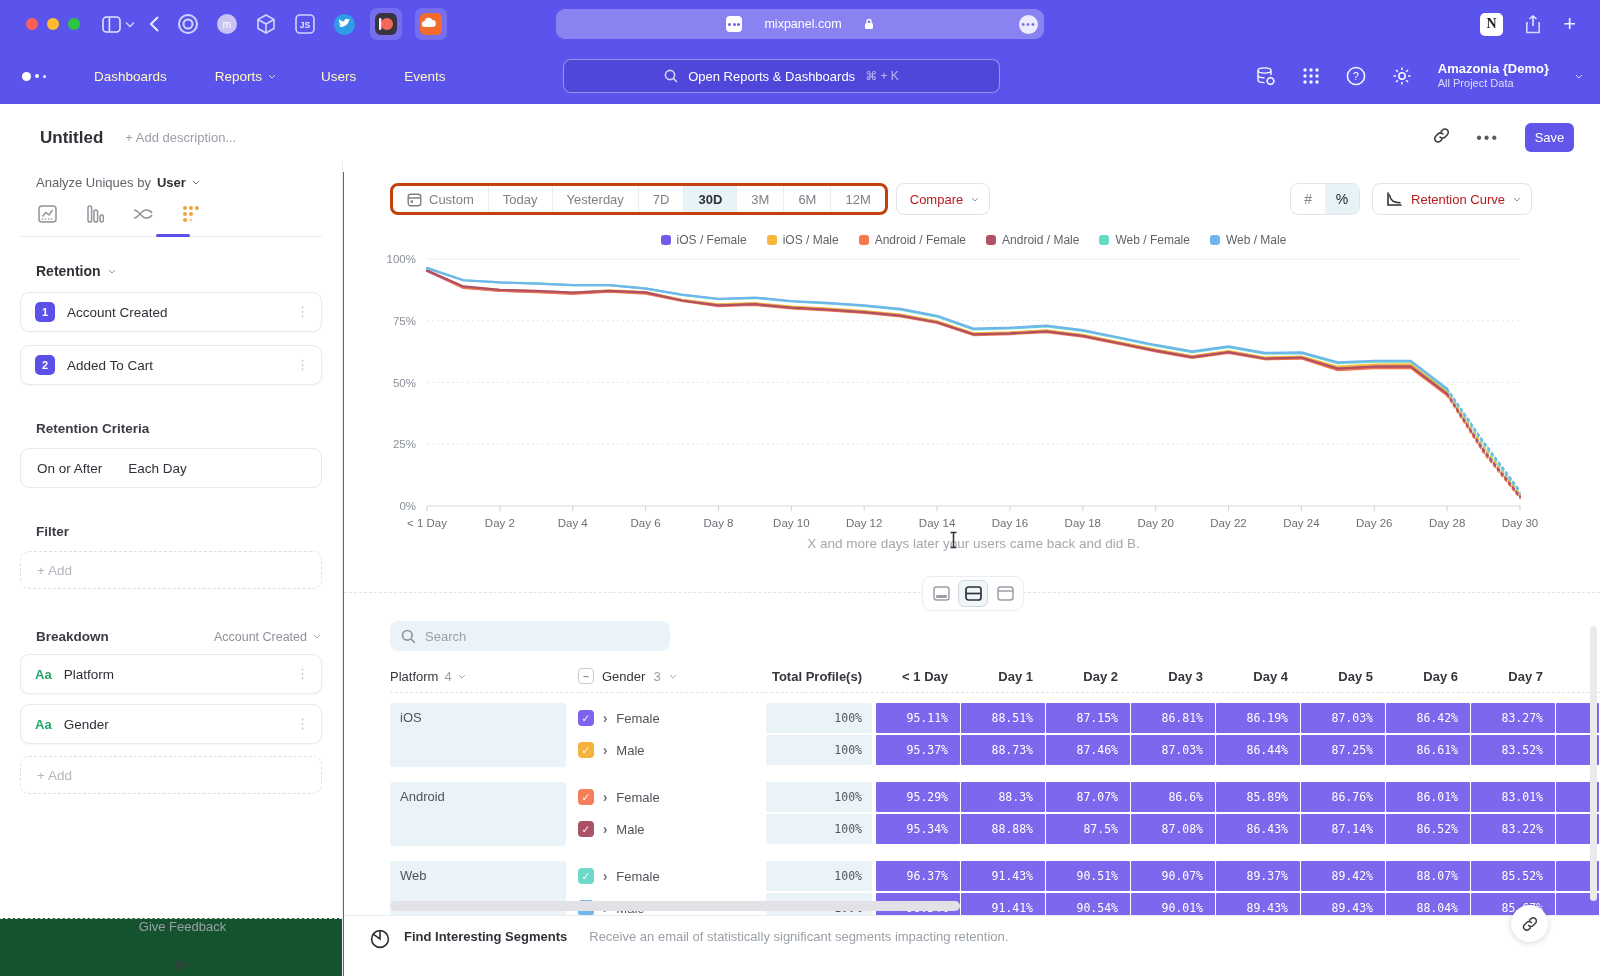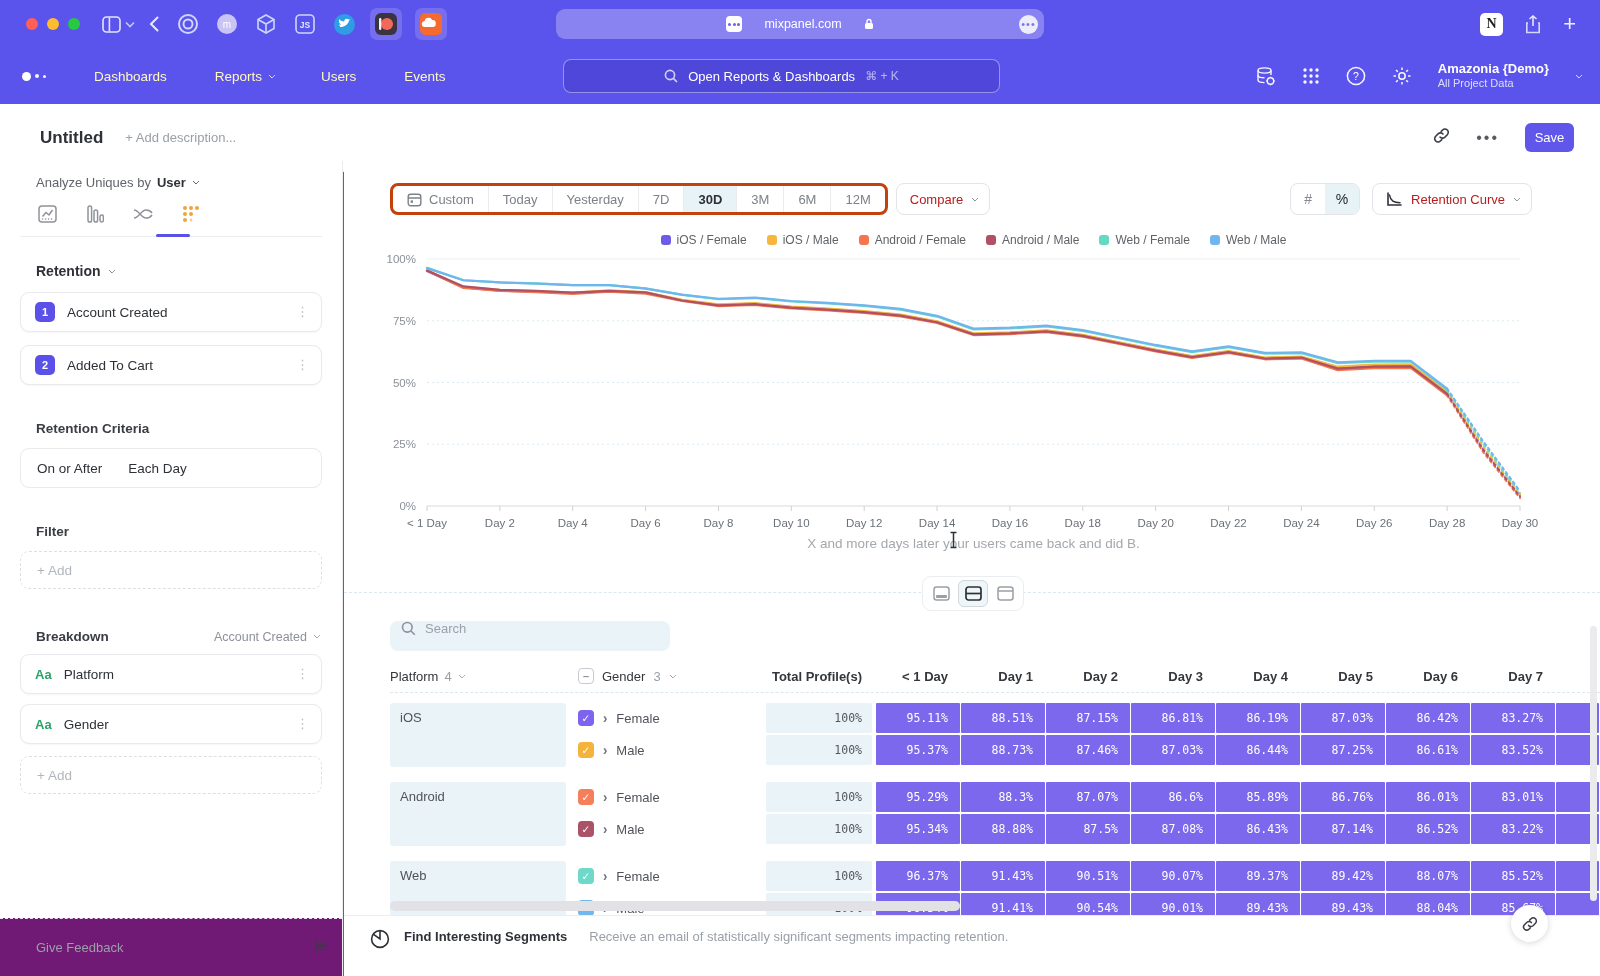--- a/index.html
+++ b/index.html
@@ -78,21 +78,21 @@
   .card .lbl { margin-left:12px; font-size:13.5px; color:#2e3137; font-weight:500; }
   .kebab { margin-left:auto; color:#b7bac0; font-size:13px; letter-spacing:0; line-height:.45; text-align:center; }
   .crit-card { margin-top:12px; height:40px; border:1px solid #e9e9ee; border-radius:9px; display:flex; align-items:center; padding-left:16px; gap:26px; }
   .crit-card span { font-size:13.5px; color:#2e3137; font-weight:500; }
   .add-box { margin-top:12px; height:38px; border:1px dashed #dcdfe4; border-radius:9px; display:flex; align-items:center;
     padding-left:16px; color:#b2b6bd; font-size:13.5px; }
   .bd-row { margin:40px 4px 0 16px; display:flex; align-items:center; }
   .bd-row .scope { margin-left:auto; font-size:12.5px; color:#8d9199; display:flex; align-items:center; gap:6px; }
   .aa { font-size:13px; font-weight:700; color:#27a567; }
   .sb-footer { position:absolute; bottom:0; left:0; width:342px; height:58px; border-top:1px dashed #e4e6ea;
-    display:flex; align-items:center; padding:0 13px 0 36px; justify-content:space-between; background:#701a75; }
+    display:flex; align-items:center; padding:0 13px 0 36px; justify-content:space-between; background:#14532d;flex-direction:column; }
   .feedback { font-size:13px; color:#9aa0a8; }
 
   
   .main { position:absolute; top:161px; left:344px; width:1256px; bottom:0; background:#fff; }
 
   .toolbar { position:absolute; top:22px; left:46px; display:flex; gap:8px; }
   .ranges { display:flex; border:3px solid #c2410c; border-radius:8px; overflow:hidden; background:#fff; height:32px; }
   .range-seg { display:flex; align-items:center; gap:7px; padding:0 14px; font-size:13px; color:#7d8188; border-right:1px solid #ebecef; }
   .range-seg:last-child { border-right:none; }
   .range-seg.active { background:#e8f3f8; color:#2e3137; font-weight:700; }
@@ -110,21 +110,21 @@
   .caption { position:absolute; top:375px; left:83px; width:1093px; text-align:center; font-size:13.5px; color:#a3a8ae; }
   .cursor-ibeam { position:absolute; top:370px; left:604px; }
 
   .divider-dotted { position:absolute; top:431px; left:0; right:0; border-top:1px dashed #dbe7ee; }
   .view-toggle { position:absolute; top:415px; left:578px; background:#fff; border:1px solid #ecedf1; border-radius:9px;
     padding:3px; display:flex; gap:2px; }
   .vt { width:30px; height:27px; border-radius:6px; display:flex; align-items:center; justify-content:center; }
   .vt.active { background:#eef6f9; border:1px solid #d2d7dc; }
 
   .search-box { position:absolute; top:460px; left:46px; width:280px; height:30px; background:#e9f3f8; border-radius:8px;
-    display:flex; align-items:flex-start; gap:9px; padding-left:11px; }
+    display:flex; align-items:center; gap:9px; padding-left:11px; }
   .search-box input { border:none; outline:none; background:transparent; font-size:13px; color:#3a3d43; width:220px;
     font-family:"Liberation Sans", sans-serif; }
   .search-box input::placeholder { color:#9ba1a8; }
 
   
   .thead { position:absolute; top:500px; left:46px; display:flex; align-items:center; height:30px; font-size:13px; color:#34373c; }
   .h-platform { width:176px; margin-right:12px; display:flex; align-items:center; gap:6px; }
   .h-gender  { width:178px; margin-right:10px; display:flex; align-items:center; gap:8px; }
   .hd-count { color:#9aa0a8; }
   .h-total { width:106px; text-align:right; font-weight:700; padding-right:10px; }

